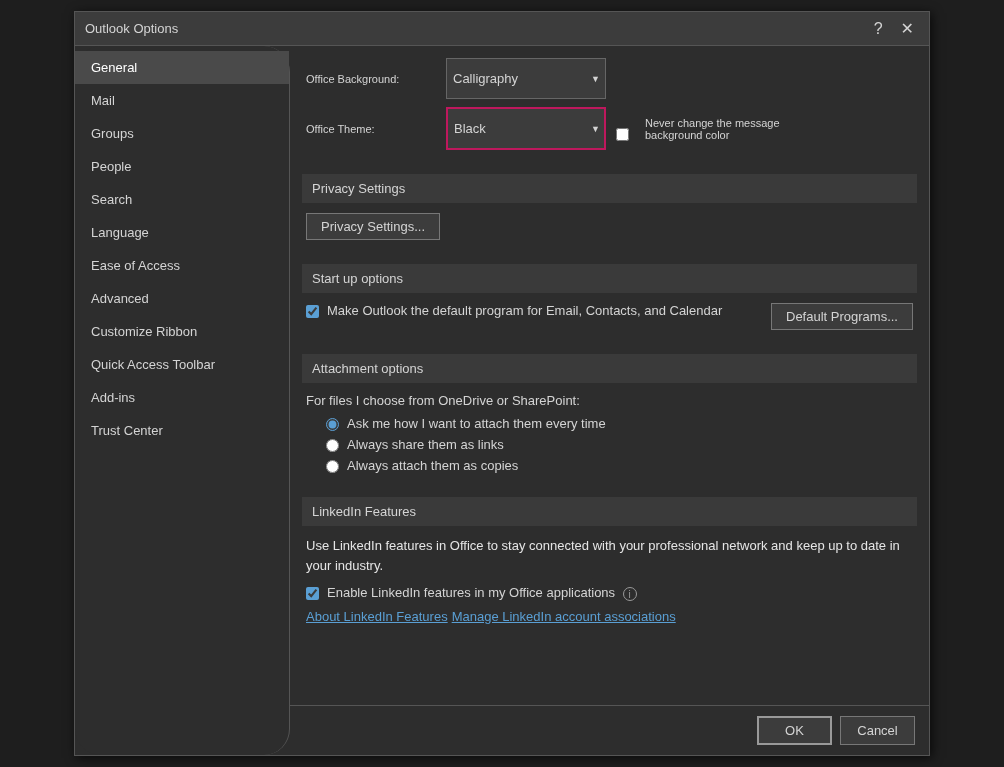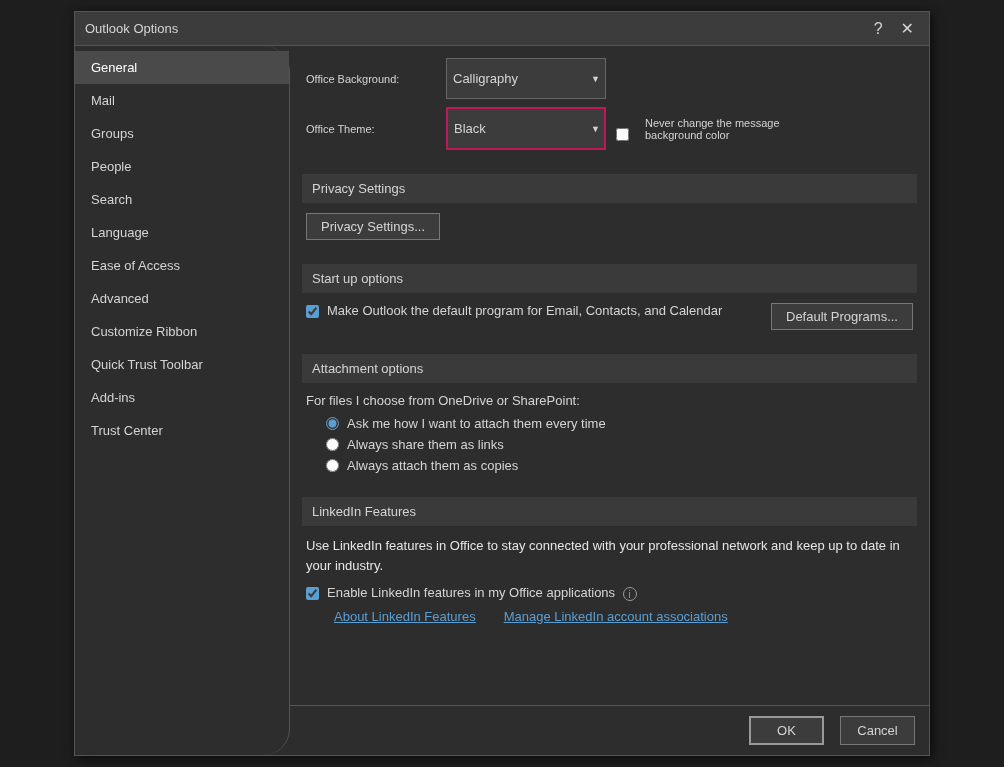--- a/index.html
+++ b/index.html
@@ -148,21 +148,21 @@
       gap: 8px;
       margin-bottom: 8px;
     }
     .checkbox-row input[type="checkbox"] {
       margin-top: 2px;
       cursor: pointer;
       accent-color: #5a9fd4;
     }
     .radio-row {
       display: flex;
-      align-items: center;
+      align-items: flex-end;
       gap: 8px;
       margin-bottom: 6px;
       padding-left: 20px;
     }
     .radio-row input[type="radio"] {
       cursor: pointer;
       accent-color: #5a9fd4;
     }
     .startup-row {
       display: flex;
@@ -182,21 +182,21 @@
       color: #5a9fd4;
       cursor: pointer;
       text-decoration: underline;
       font-size: 13px;
     }
     .footer {
       display: flex;
       justify-content: flex-end;
       padding: 10px 14px;
       border-top: 1px solid #555;
-      gap: 16px;
+      gap: 8px;
       background: #2d2d2d;
       flex-shrink: 0;
     }
     .footer .btn {
       min-width: 75px;
       text-align: center;
     }
     .footer .btn.ok {
       border: 2px solid #999;
     }
@@ -239,21 +239,21 @@
     <div class="sidebar">
       <div class="sidebar-item active">General</div>
       <div class="sidebar-item">Mail</div>
       <div class="sidebar-item">Groups</div>
       <div class="sidebar-item">People</div>
       <div class="sidebar-item">Search</div>
       <div class="sidebar-item">Language</div>
       <div class="sidebar-item">Ease of Access</div>
       <div class="sidebar-item">Advanced</div>
       <div class="sidebar-item">Customize Ribbon</div>
-      <div class="sidebar-item">Quick Trust Toolbar</div>
+      <div class="sidebar-item">Quick Access Toolbar</div>
       <div class="sidebar-item">Add-ins</div>
       <div class="sidebar-item">Trust Center</div>
     </div>
 
     <div class="content-area">
       <div class="content-scroll">
 
         <div class="row">
           <label>Office Background:</label>
           <div class="select-wrapper">
@@ -317,21 +317,21 @@
         <div class="section-header">LinkedIn Features</div>
         <div>
           <p class="linkedin-text">Use LinkedIn features in Office to stay connected with your professional network and keep up to date in your industry.</p>
           <div class="checkbox-row">
             <input type="checkbox" id="linkedinEnable" checked="" style="">
             <label for="linkedinEnable">
               <span>Enable LinkedIn features in my Office applications</span>
               <span class="info-icon">i</span>
             </label>
           </div>
-          <div style="display:flex; gap:28px; margin-top:6px;margin-left:28px;">
+          <div style="display:flex; gap:4px; margin-top:6px;">
             <span class="link-text">About LinkedIn Features</span>
             <span class="link-text">Manage LinkedIn account associations</span>
           </div>
         </div>
 
       </div>
 
       <div class="footer">
         <button class="btn ok">OK</button>
         <button class="btn">Cancel</button>

